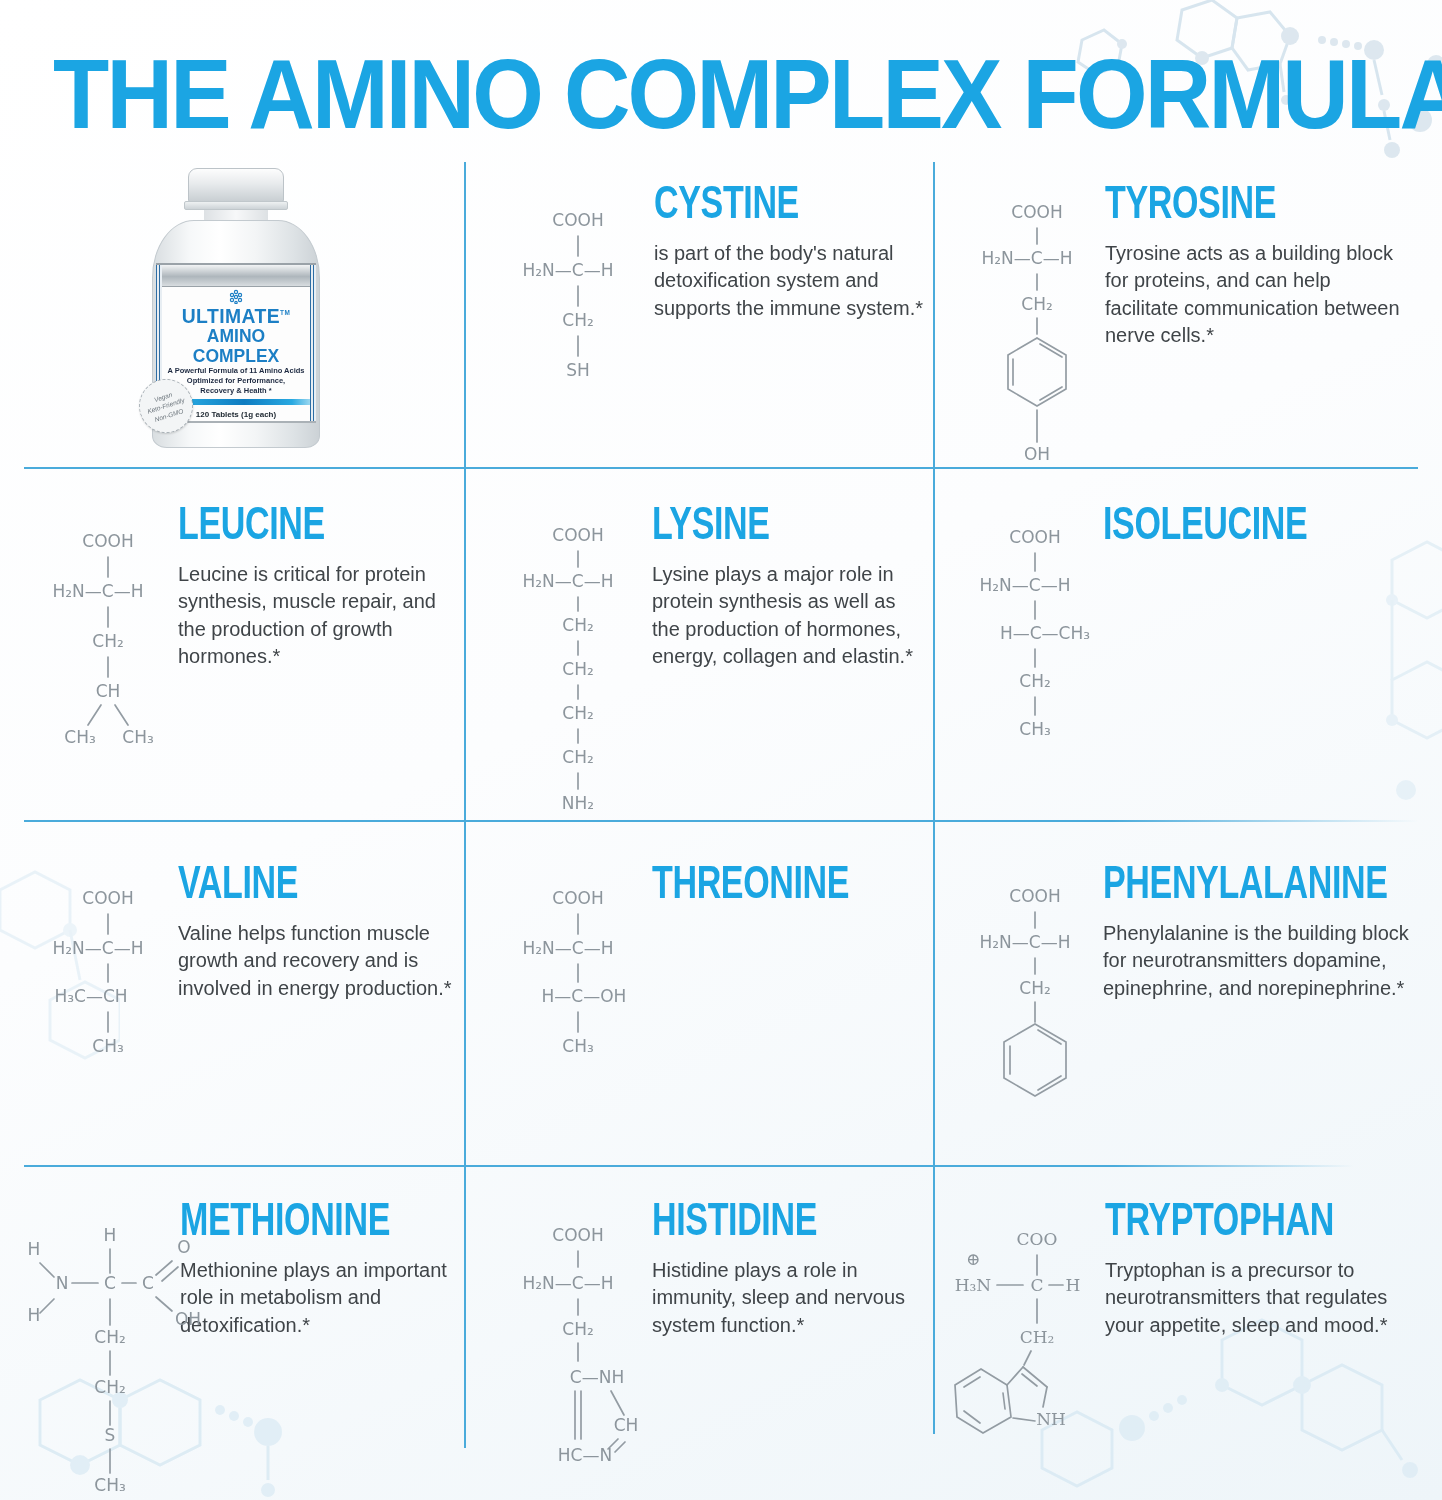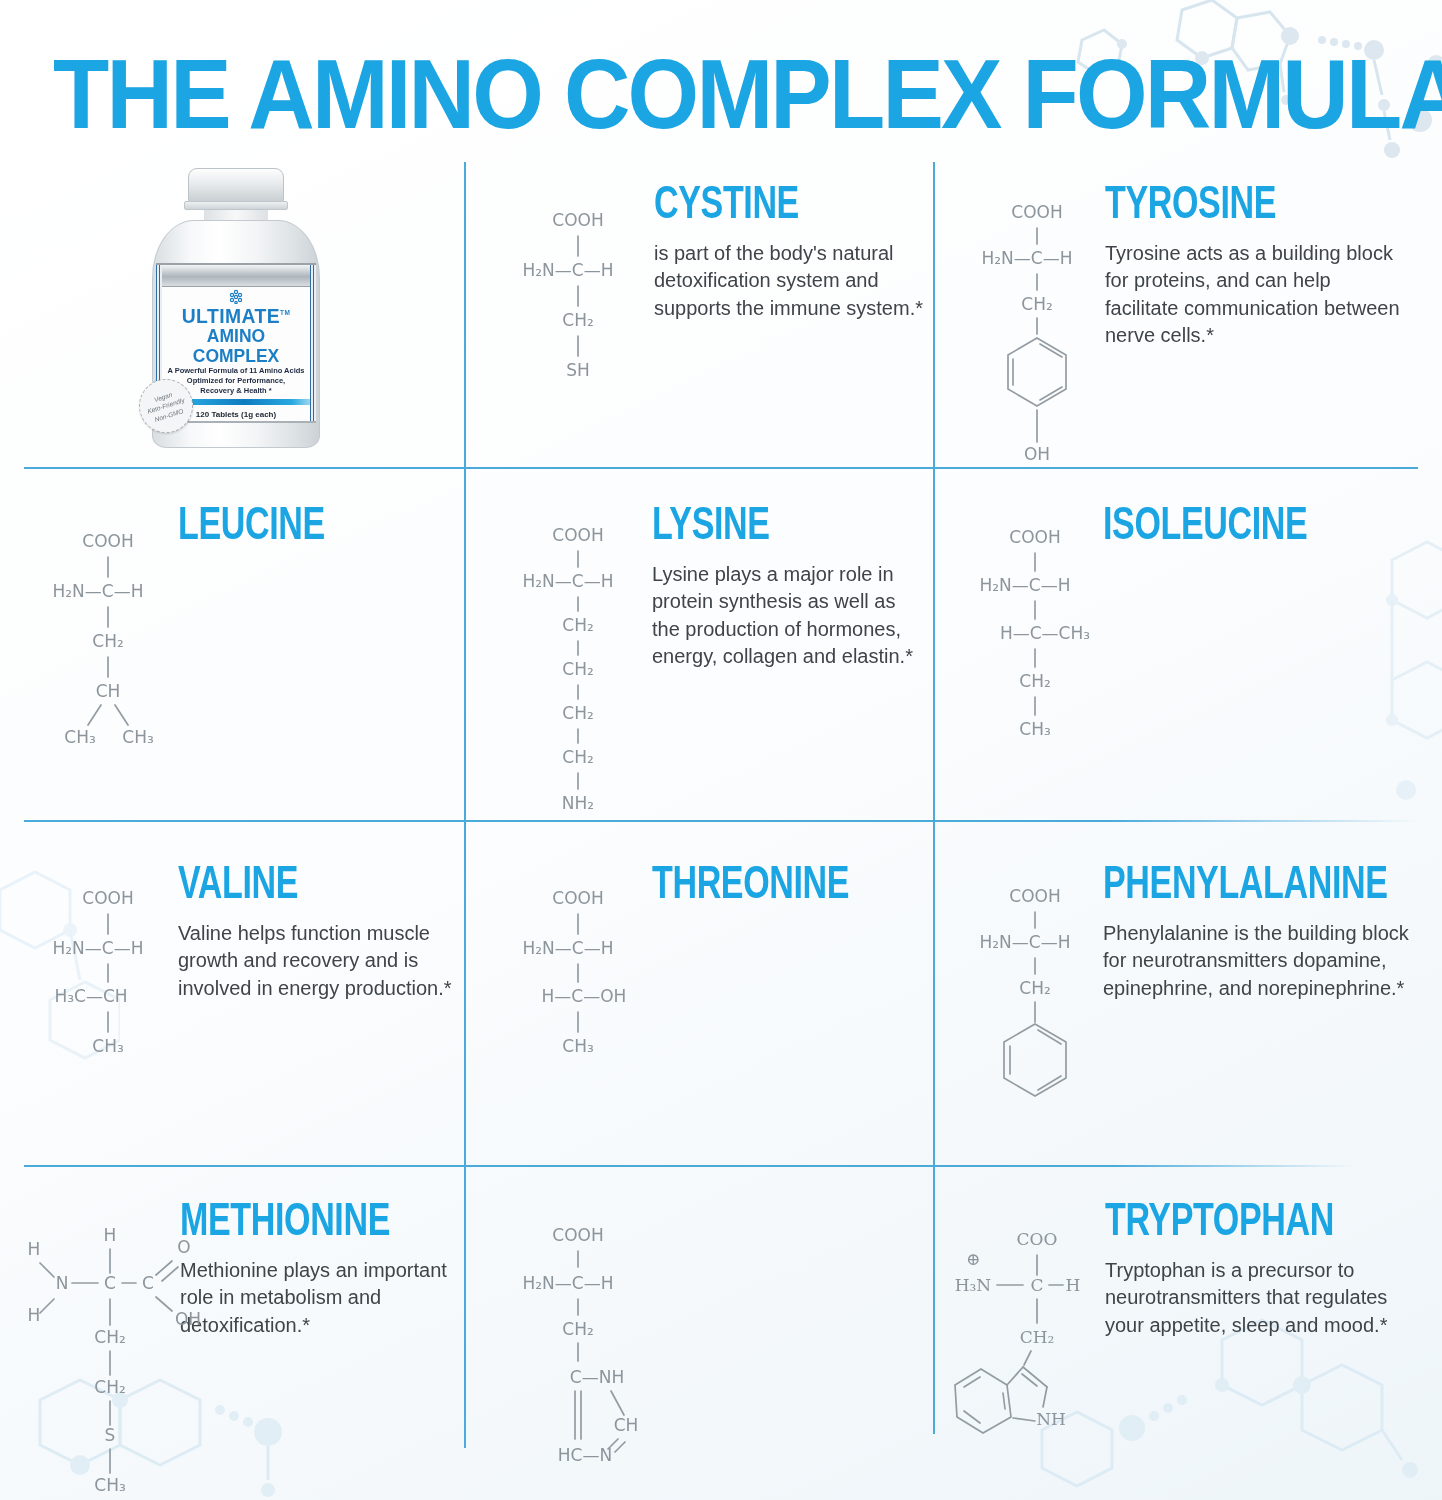--- a/index.html
+++ b/index.html
@@ -284,20 +284,21 @@
             <text x="100" y="34">COOH</text>
             <text x="90" y="84">H₂N—C—H</text>
             <text x="100" y="134">CH₂</text>
             <text x="100" y="184">CH</text>
             <text x="72" y="230">CH₃</text>
             <text x="130" y="230">CH₃</text>
           </svg>
       </div>
       <div class="textcol">
         <h2 class="aa-name">LEUCINE</h2>
+        <p class="aa-desc" style="max-width:285px">Leucine is critical for protein synthesis, muscle repair, and the production of growth hormones.*</p>
       </div>
     </div>
 
     <div class="cell r2" style="padding-left:16px">
       <div class="sw" style="--sw:170px;--sy:12px">
         <svg class="structure" viewBox="0 0 170 305" width="170" height="305">
             <line x1="100" y1="40" x2="100" y2="56"></line>
             <line x1="100" y1="86" x2="100" y2="100"></line>
             <line x1="100" y1="130" x2="100" y2="144"></line>
             <line x1="100" y1="174" x2="100" y2="188"></line>
@@ -440,20 +441,24 @@
             <line x1="140" y1="230" x2="130" y2="240"></line>
             <line x1="147" y1="233" x2="137" y2="243"></line>
             <text x="100" y="32">COOH</text>
             <text x="90" y="80">H₂N—C—H</text>
             <text x="100" y="126">CH₂</text>
             <text x="119" y="174">C—NH</text>
             <text x="148" y="222">CH</text>
             <text x="107" y="252">HC—N</text>
           </svg>
       </div>
+      <div class="textcol">
+        <h2 class="aa-name">HISTIDINE</h2>
+        <p class="aa-desc" style="max-width:300px">Histidine plays a role in immunity, sleep and nervous system function.*</p>
+      </div>
     </div>
 
     <div class="cell r4" style="padding-left:16px">
       <div class="sw" style="--sw:150px;--sx:-18px;--sy:12px">
         <svg class="structure serif" viewBox="0 0 210 262" width="210" height="262">
             <polyline points="74 178 78 210 50 226 24 210 22 178 48 162 74 178"></polyline>
             <line x1="104" y1="48" x2="104" y2="68"></line>
             <line x1="64" y1="78" x2="90" y2="78"></line>
             <line x1="116" y1="78" x2="130" y2="78"></line>
             <line x1="104" y1="92" x2="104" y2="116"></line>

